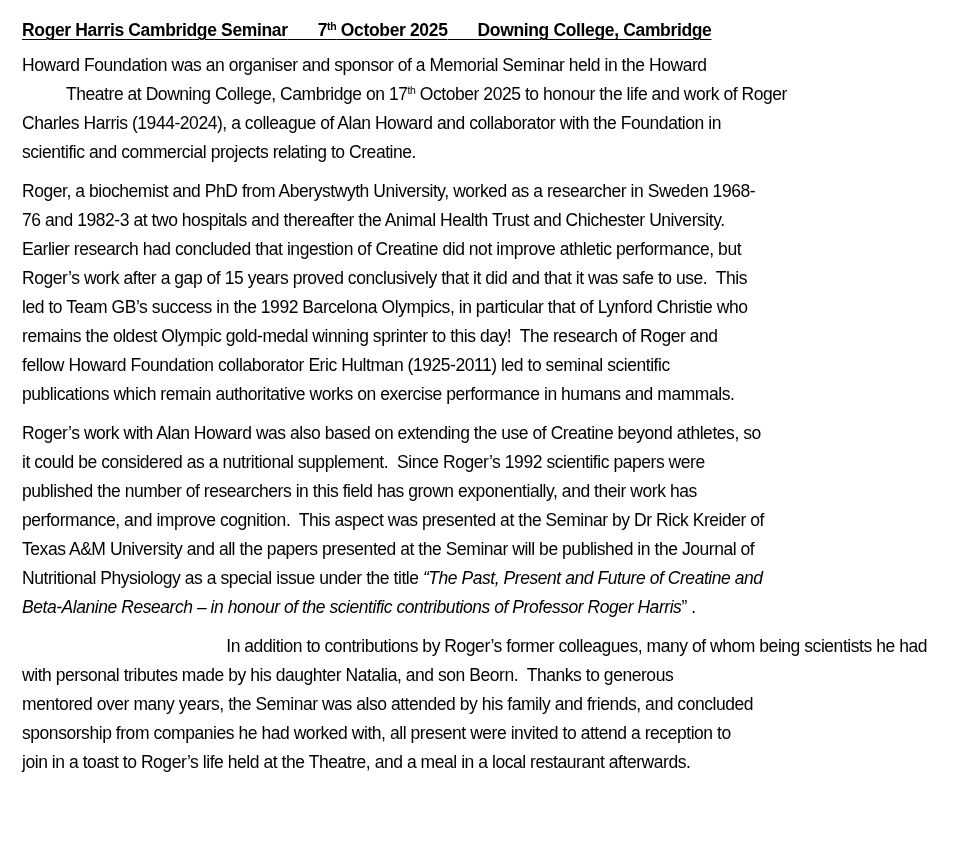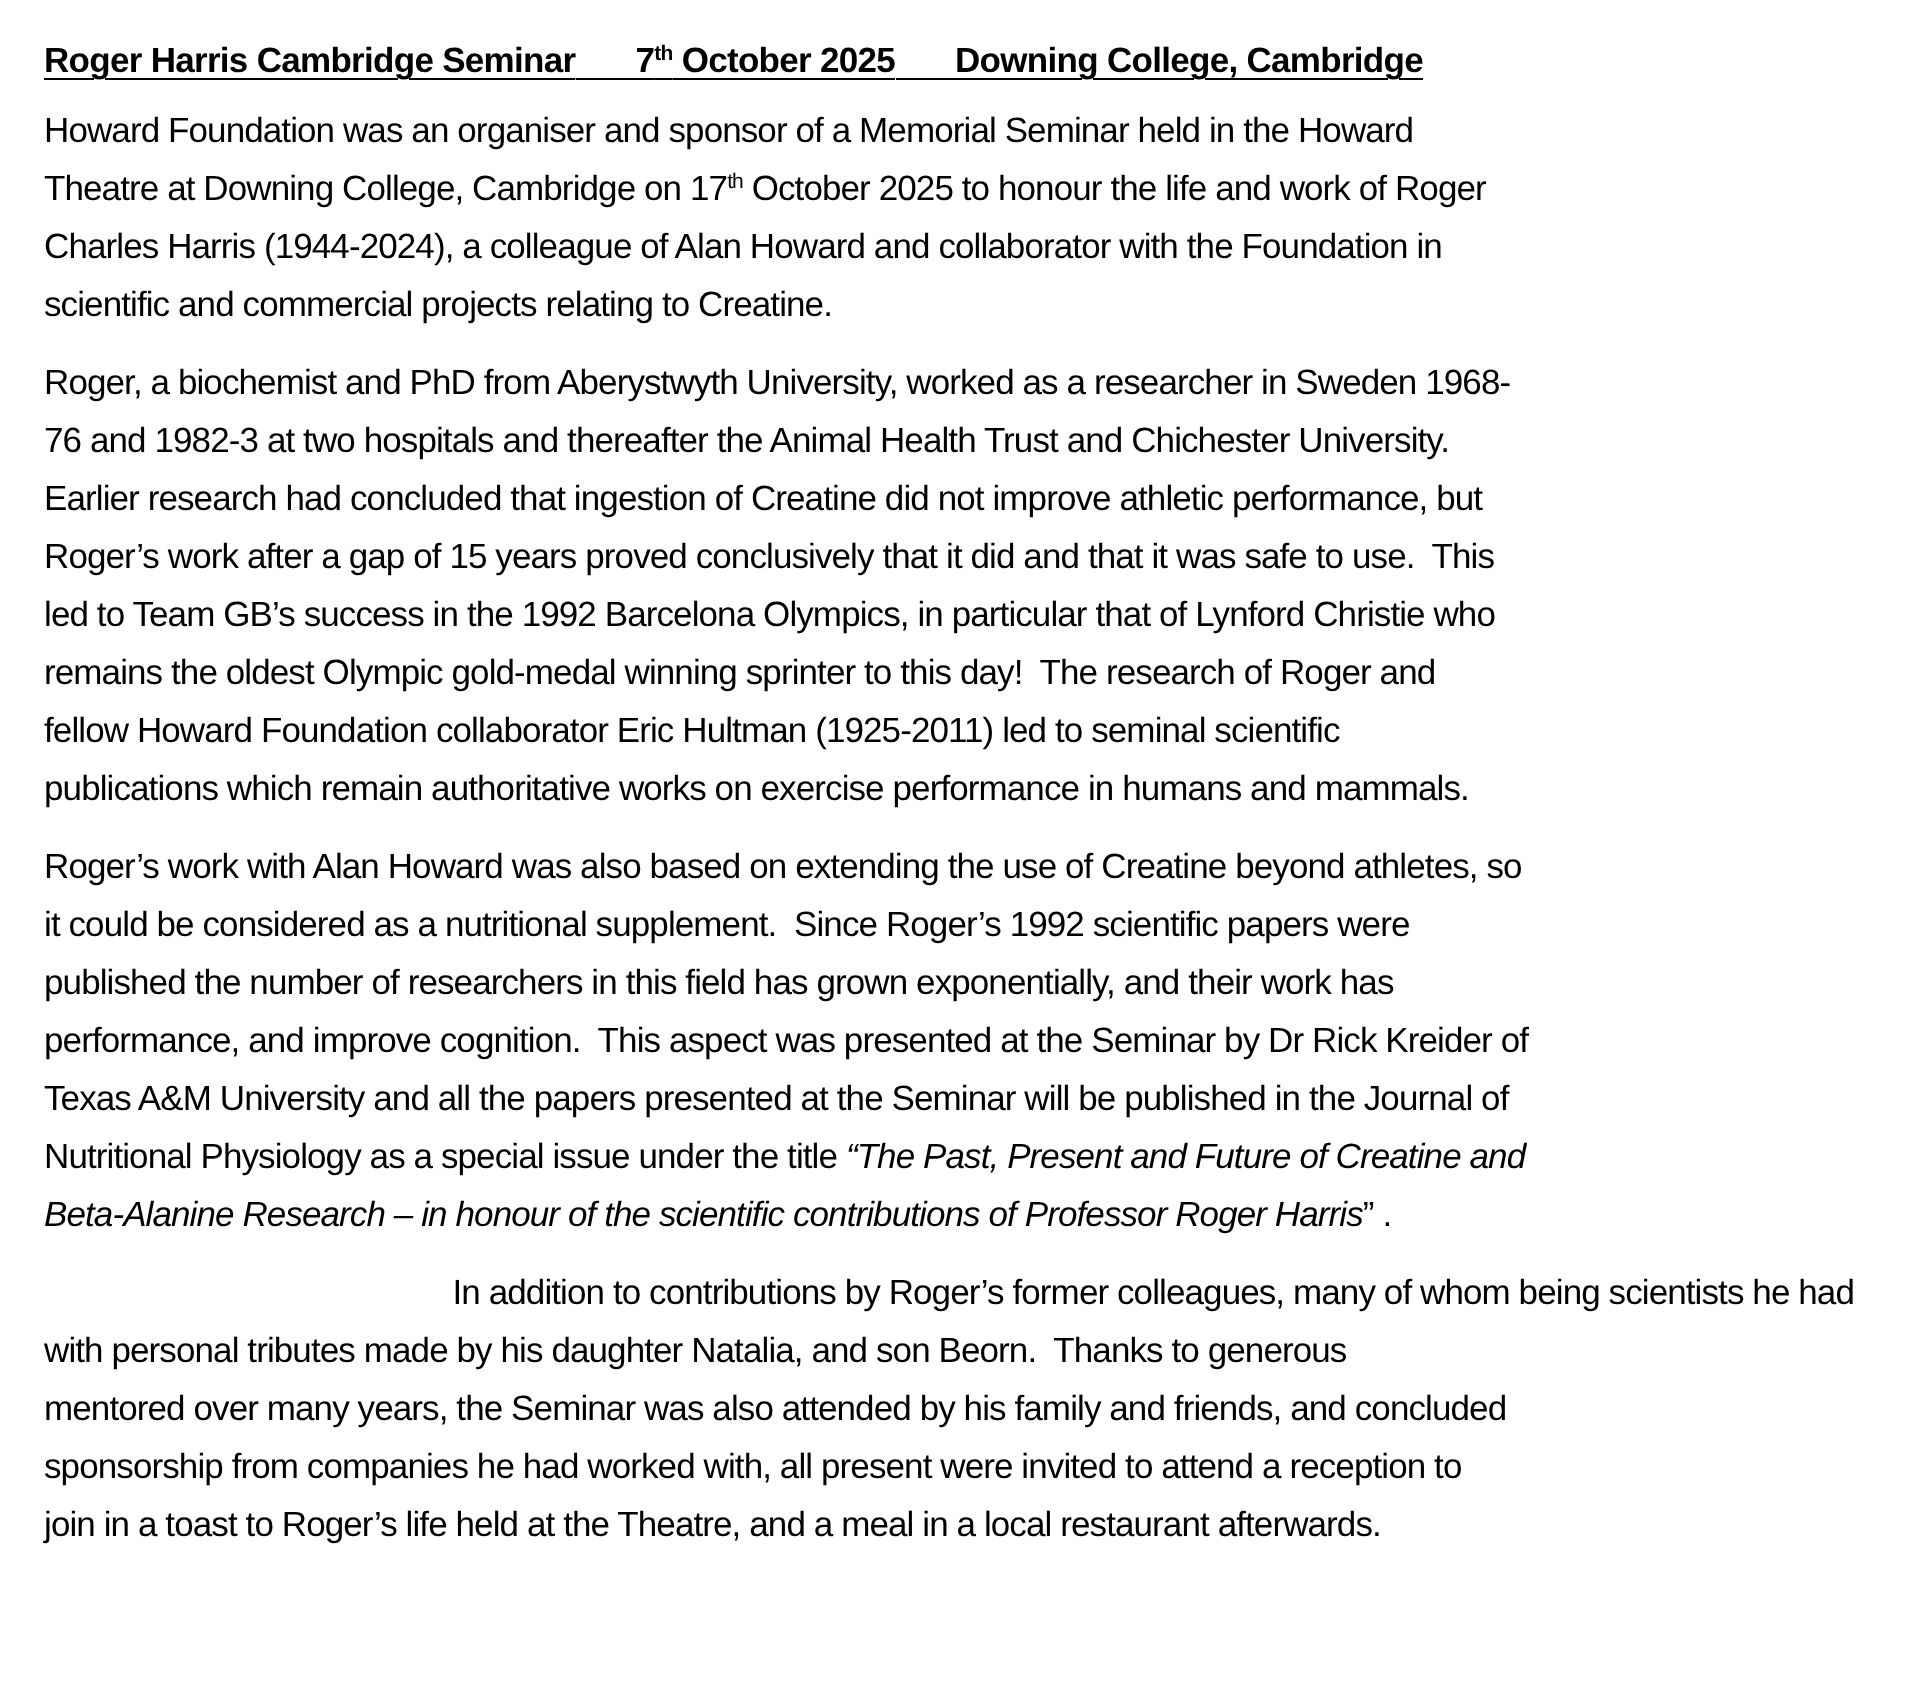--- a/index.html
+++ b/index.html
@@ -66,21 +66,21 @@
 <body>
 
 <div class="page">
 
   <div class="heading">
     <span class="seg">Roger Harris Cambridge Seminar</span><span class="gap gap1"></span><span class="seg"><span>7</span><sup>th</sup><span> October 2025</span></span><span class="gap gap2"></span><span class="seg">Downing College, Cambridge</span>
   </div>
 
   <p class="para">
     <span class="line" style="white-space: pre;">Howard Foundation was an organiser and sponsor of a Memorial Seminar held in the Howard</span>
-    <span class="line" style="white-space: pre;"><span style="white-space: pre;">Theatre at Downing College, Cambridge on 17</span><sup>th</sup><span style="white-space: pre;"> October 2025 to honour the life and work of Roger</span></span>
+    <span class="line" style="white-space: pre; margin-left: 44px;"><span style="white-space: pre;">Theatre at Downing College, Cambridge on 17</span><sup>th</sup><span style="white-space: pre;"> October 2025 to honour the life and work of Roger</span></span>
     <span class="line" style="white-space: pre;">Charles Harris (1944-2024), a colleague of Alan Howard and collaborator with the Foundation in</span>
     <span class="line" style="white-space: pre;">scientific and commercial projects relating to Creatine.</span>
   </p>
 
   <p class="para">
     <span class="line" style="white-space: pre;">Roger, a biochemist and PhD from Aberystwyth University, worked as a researcher in Sweden 1968-</span>
     <span class="line" style="white-space: pre;">76 and 1982-3 at two hospitals and thereafter the Animal Health Trust and Chichester University.</span>
     <span class="line" style="white-space: pre;">Earlier research had concluded that ingestion of Creatine did not improve athletic performance, but</span>
     <span class="line" style="white-space: pre;">Roger’s work after a gap of 15 years proved conclusively that it did and that it was safe to use.  This</span>
     <span class="line" style="white-space: pre;">led to Team GB’s success in the 1992 Barcelona Olympics, in particular that of Lynford Christie who</span>

